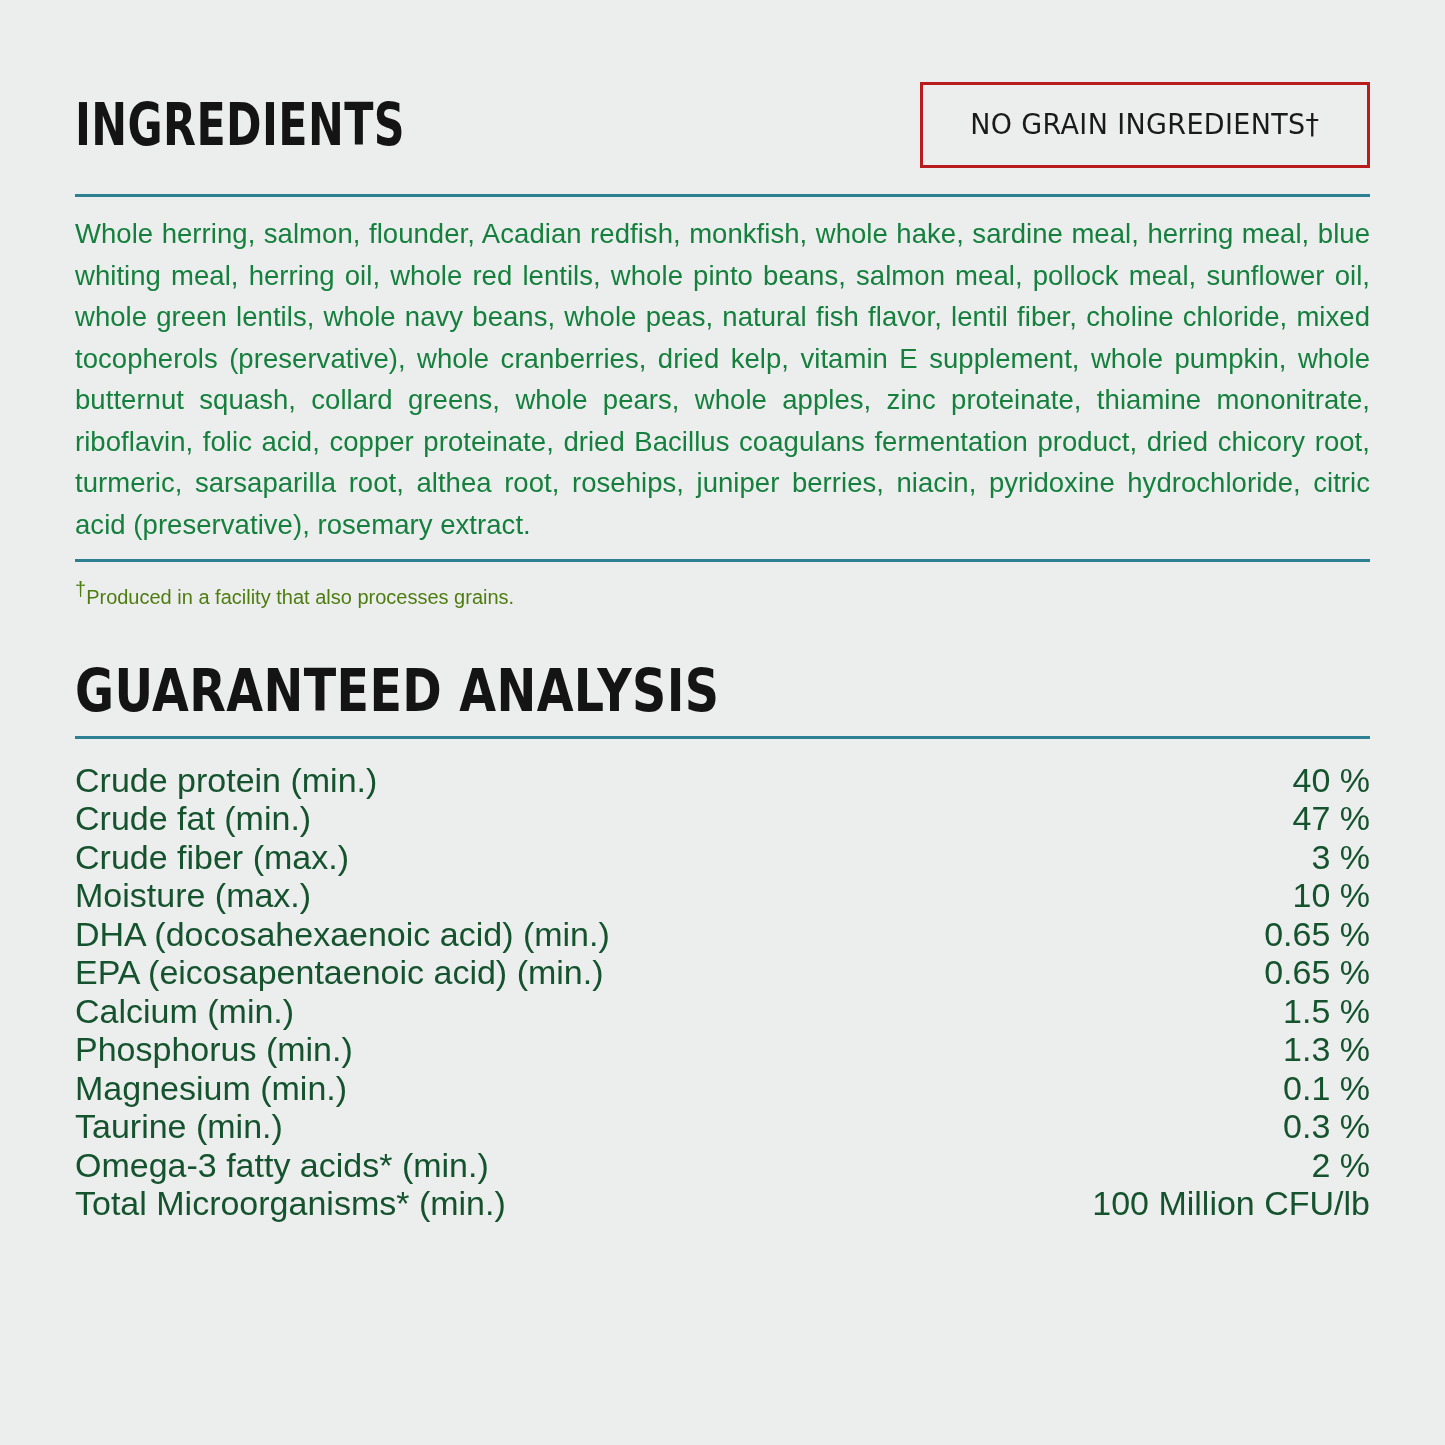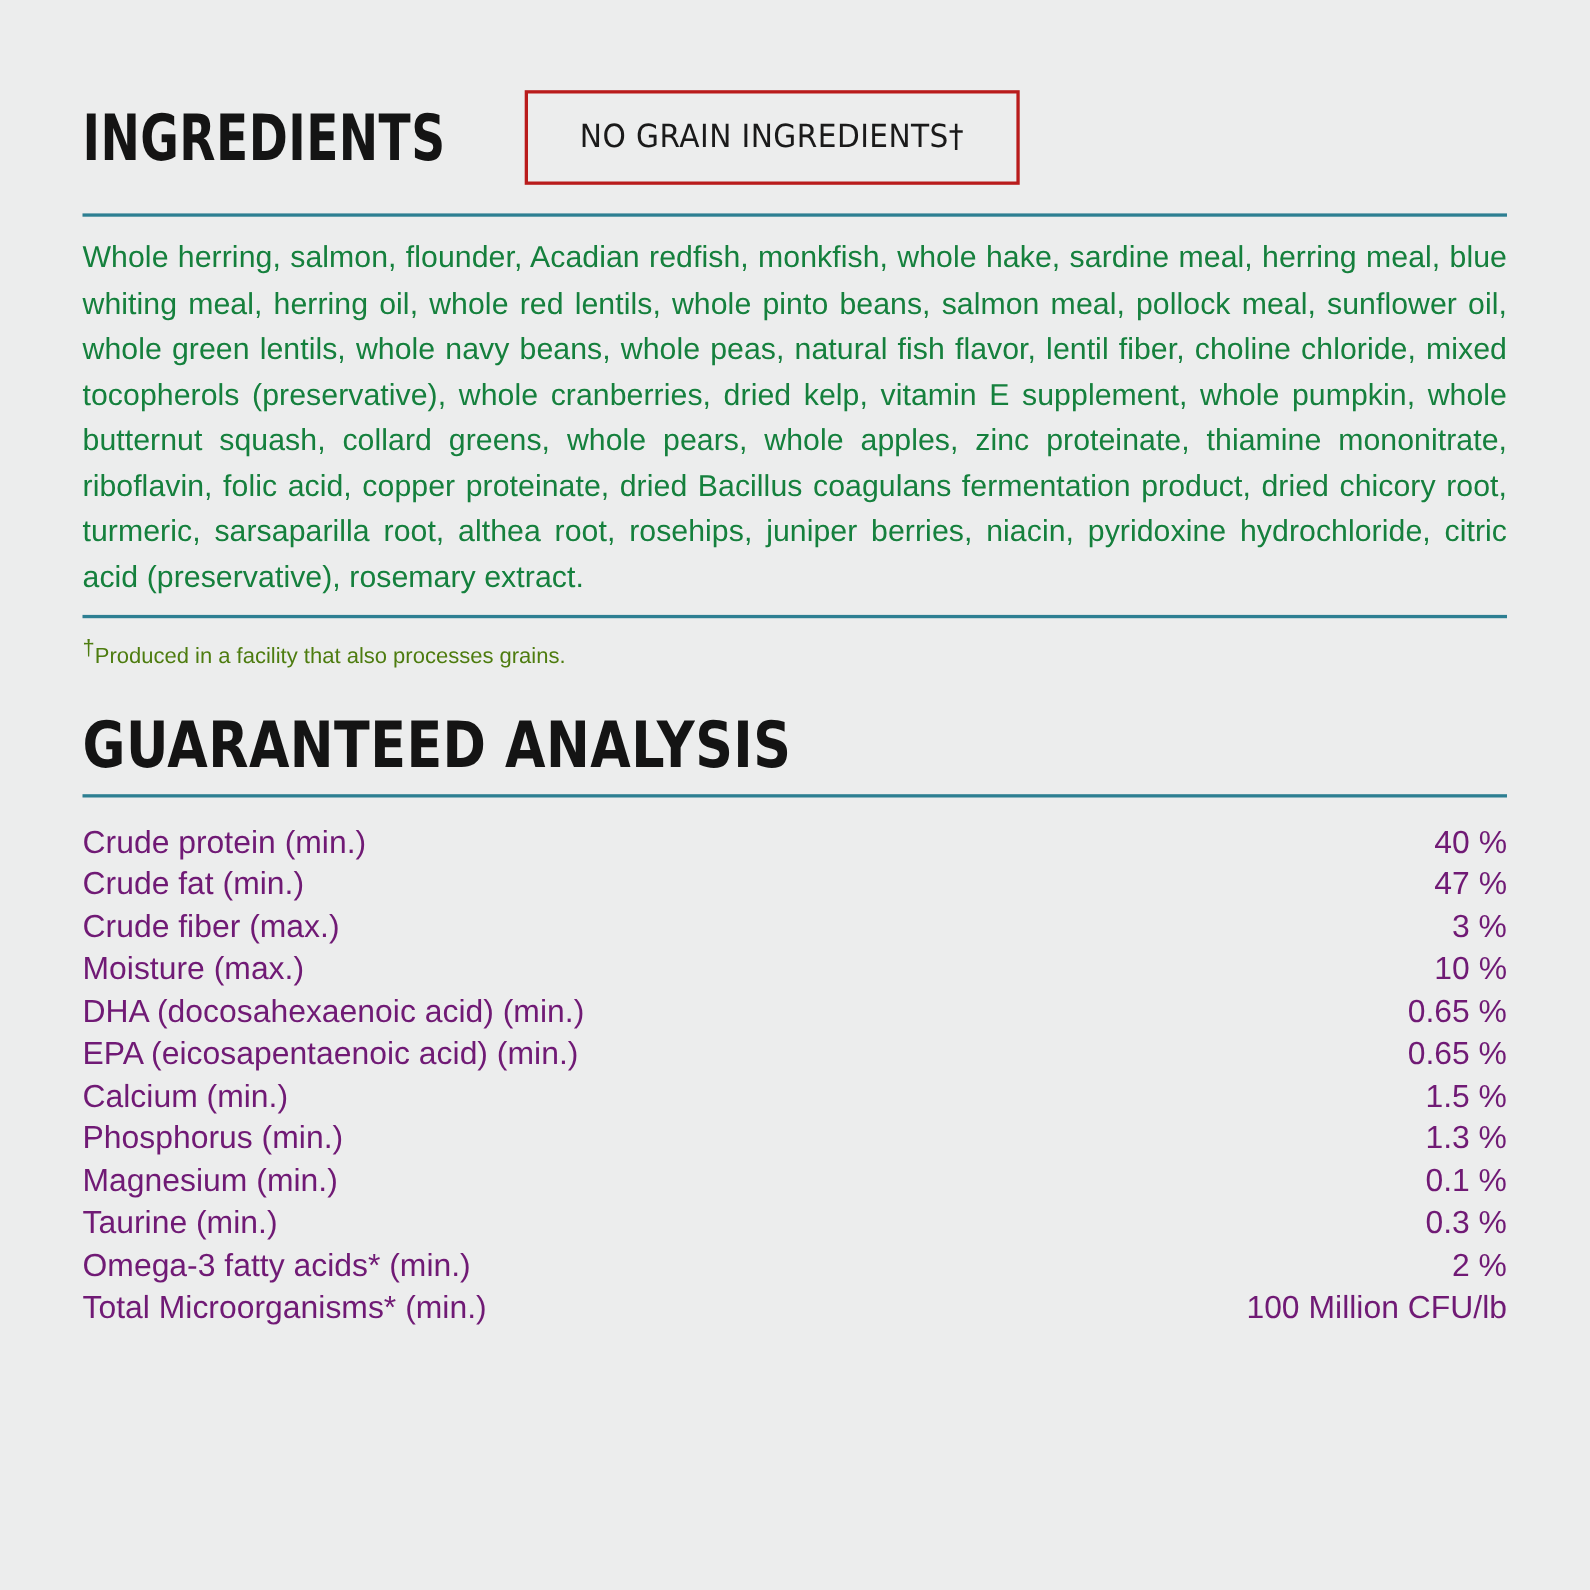--- a/index.html
+++ b/index.html
@@ -20,21 +20,21 @@
     width: 1445px;
     height: 1445px;
     box-sizing: border-box;
     padding: 70px 75px 0 75px;
   }
 
   
   .ingredients-header {
     display: flex;
     align-items: center;
-    justify-content: flex-start;
+    justify-content: space-between;
     height: 110px;
   }
 
   .section-title {
     font-family: "DejaVu Sans", sans-serif;
     font-weight: 700;
     font-stretch: condensed;
     font-size: 58px;
     letter-spacing: 0.5px;
     line-height: 1;
@@ -82,46 +82,46 @@
   }
 
   .footnote {
     font-size: 20px;
     color: #4d7c0f;
     margin: 14px 0 0 0;
     line-height: 1.3;
   }
 
   
-  .ga-section { margin-top: 38px; }
+  .ga-section { margin-top: 52px; }
 
   .ga-title {
     font-family: "DejaVu Sans", sans-serif;
     font-weight: 700;
     font-size: 58px;
     line-height: 1;
     letter-spacing: 0.5px;
     color: #141414;
     transform: scaleX(0.82);
     transform-origin: left center;
     white-space: nowrap;
     margin: 0 0 16px 0;
   }
 
   .ga-table {
     width: 100%;
     border-collapse: collapse;
     margin-top: 22px;
   }
   .ga-table td {
-    font-size: 29px;
+    font-size: 34px;
     line-height: 38.5px;
     padding: 0;
     vertical-align: baseline;
-    color: #701a75;
+    color: #14532d;
   }
   .ga-label { text-align: left; }
   .ga-value { text-align: right; white-space: nowrap; }
 </style>
 </head>
 <body>
 
 <div class="page">
 
   <div class="ingredients-header">

